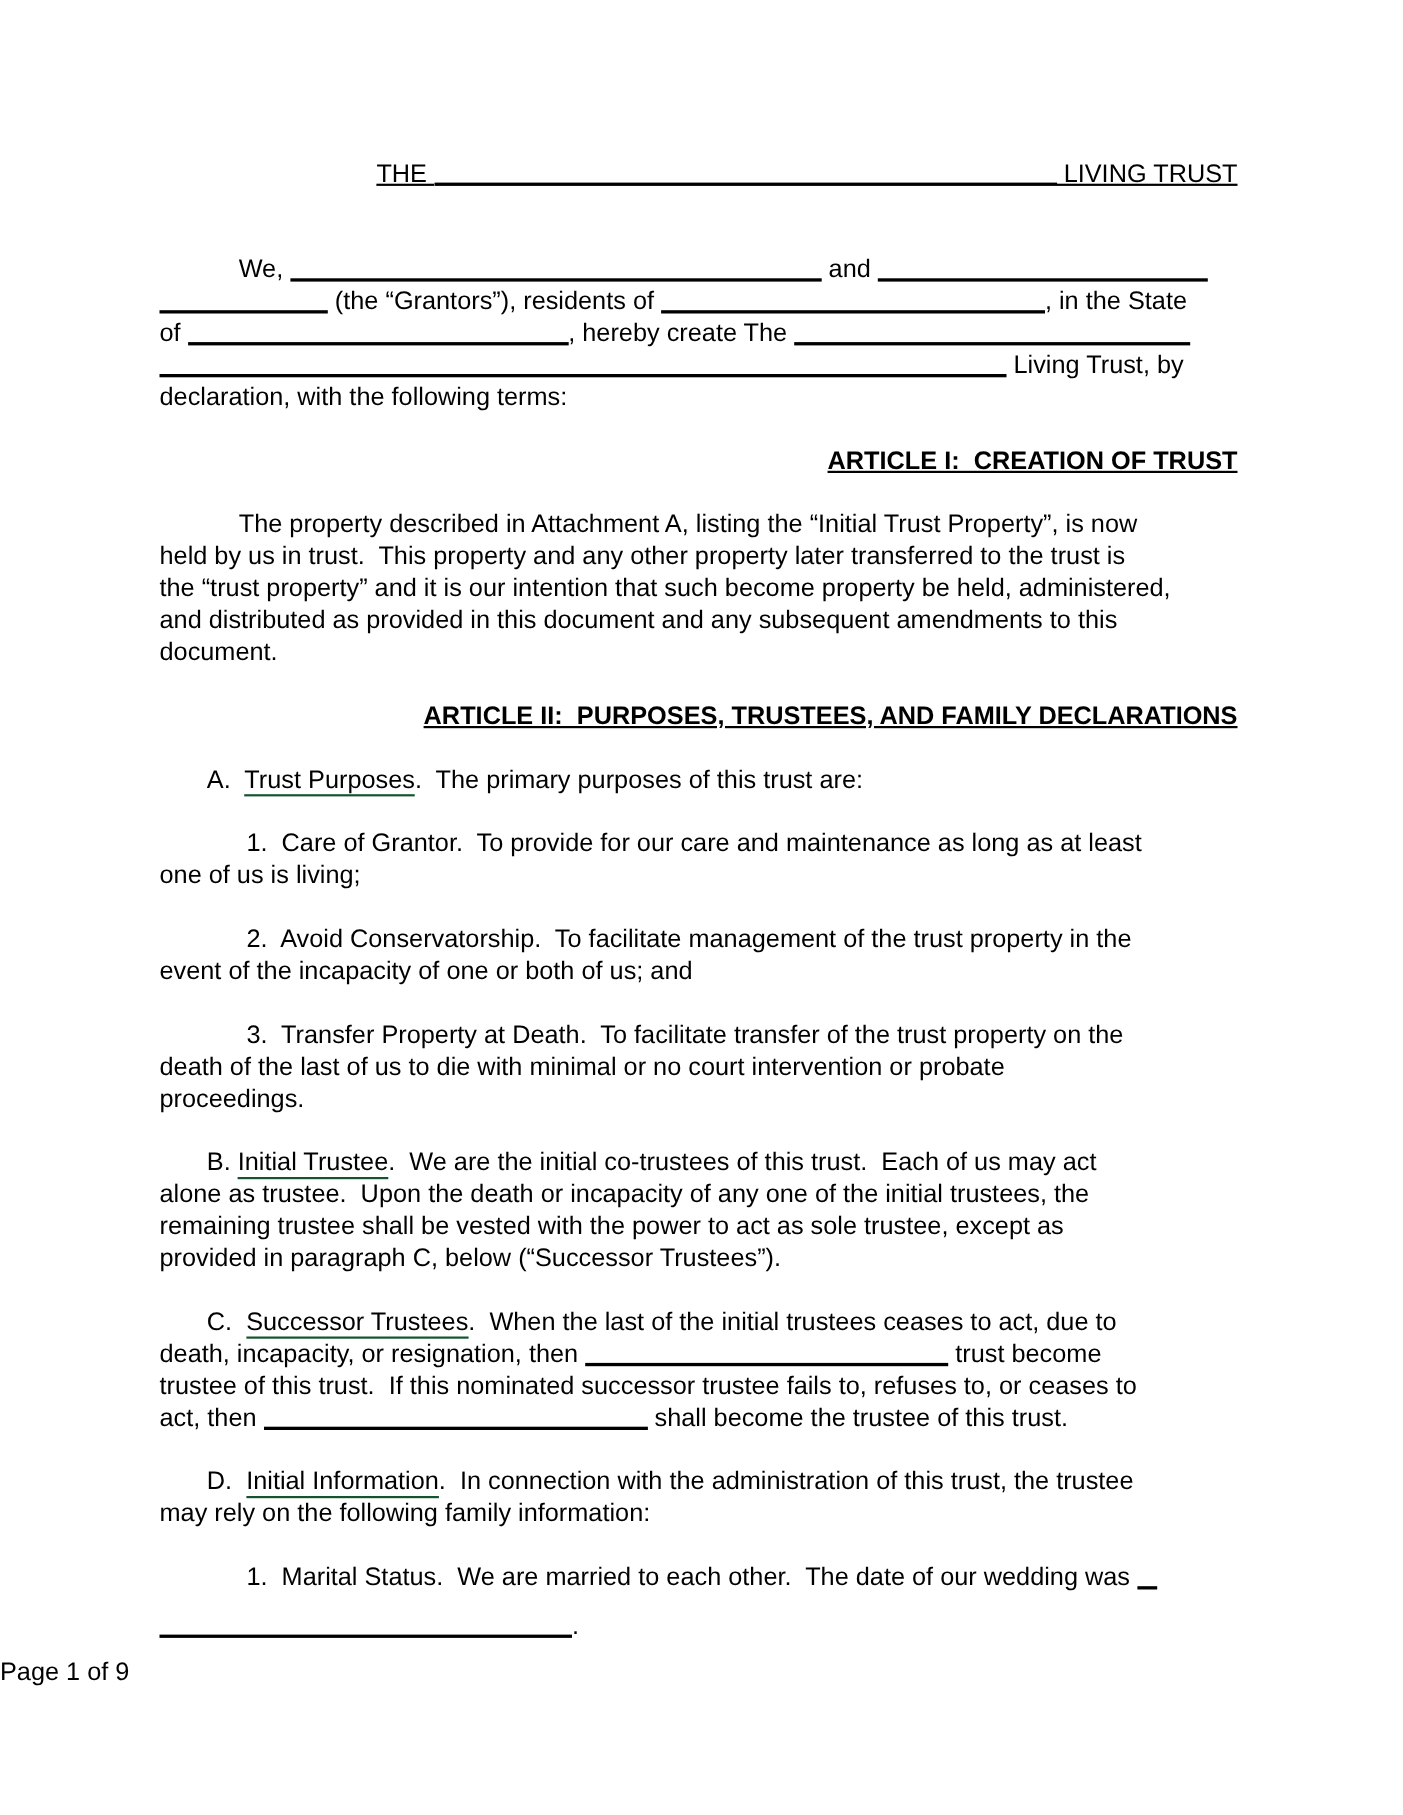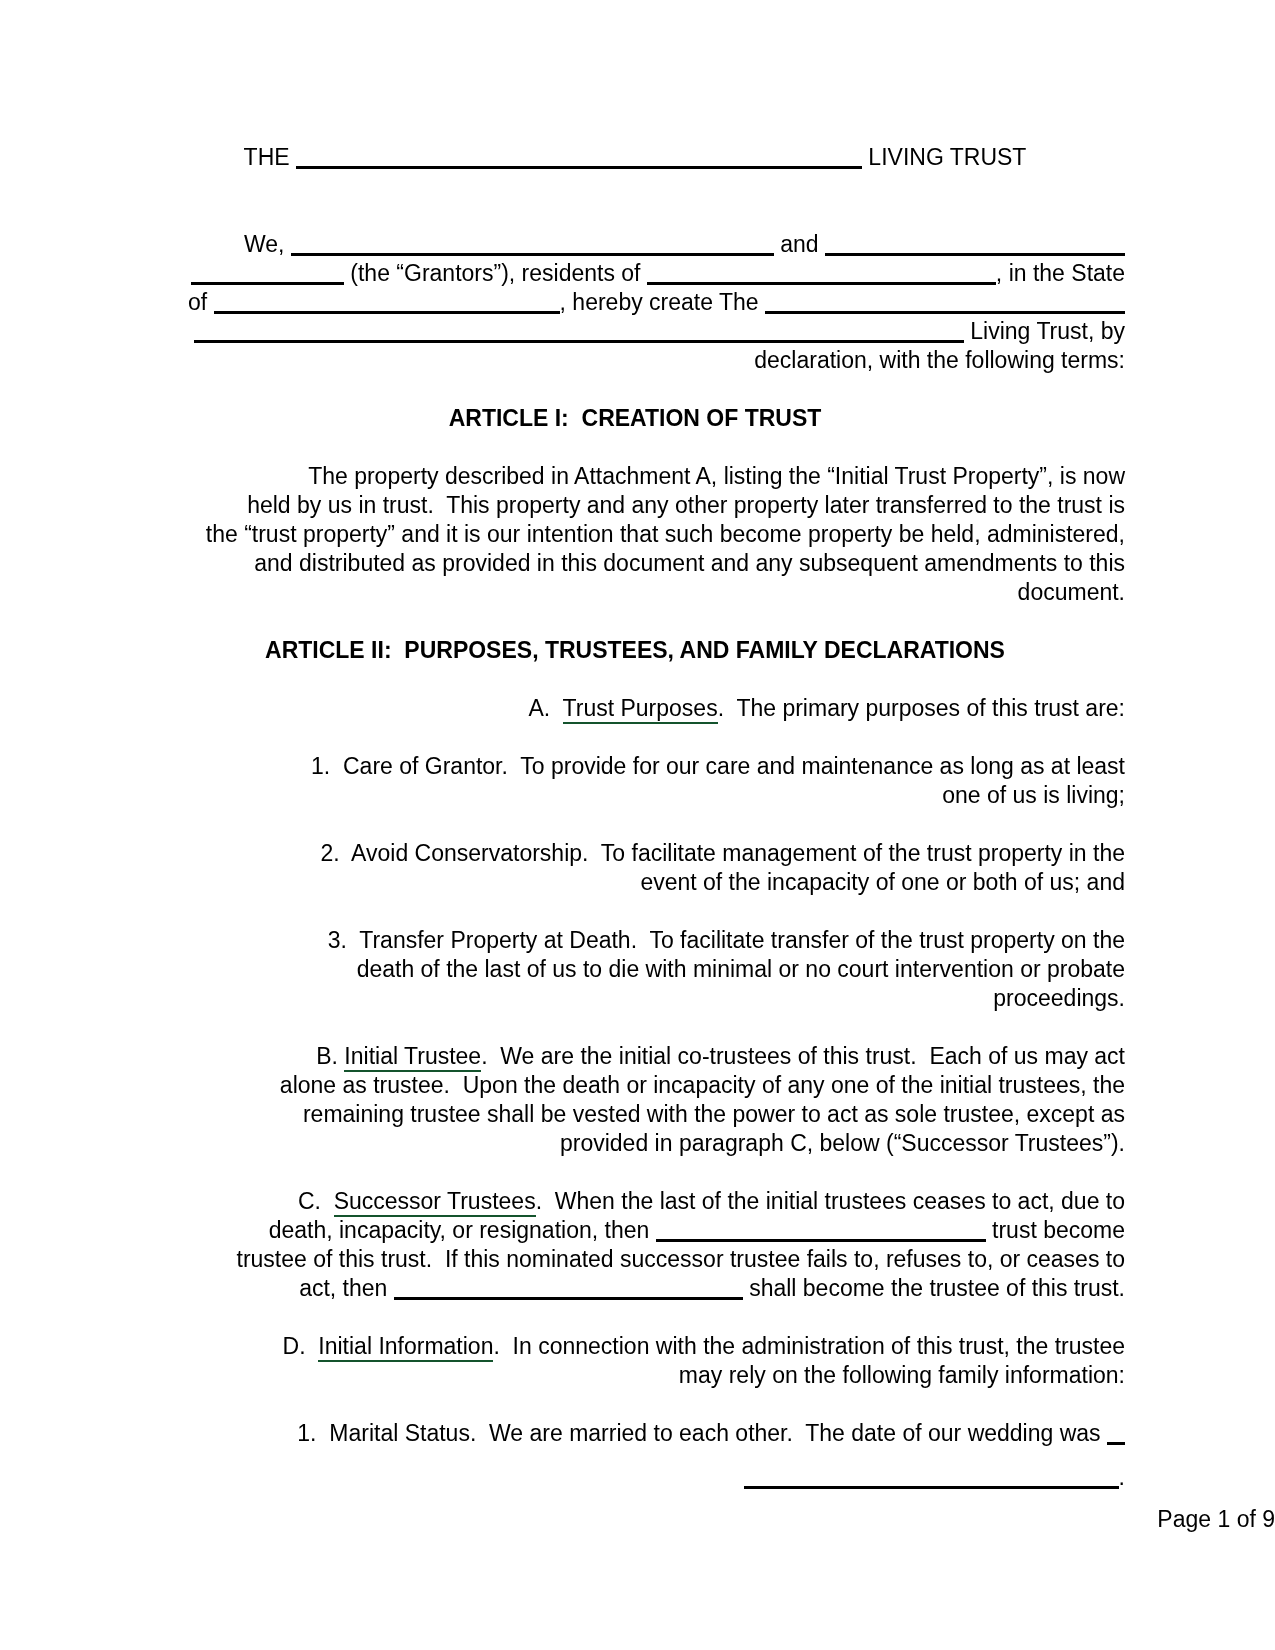--- a/index.html
+++ b/index.html
@@ -16,46 +16,45 @@
     color: #000000;
     overflow: hidden;
   }
   .content {
     padding: 143px 150px 0 145px;
   }
   .line {
     white-space: pre;
     line-height: 29px;
     height: 29px;
-    text-align: right;
   }
   .para { margin-top: 29px; }
   .para-title-gap { margin-top: 58px; }
-  .centered { text-align: center; }
+  .centered { text-align: right; text-decoration: underline; }
   .bold { font-weight: bold; }
   .indent-half { padding-left: 72px; }
   .indent-num { padding-left: 79px; }
   .indent-letter { padding-left: 43px; }
   .gap-extra { margin-top: 15px; }
   .blank {
     display: inline-block;
     border-bottom: 3px solid #000000;
     height: 18px;
     vertical-align: -4px;
   }
   .u {
     border-bottom: 2px solid #14532d;
     padding-bottom: 1px;
   }
   .footer {
     position: absolute;
     top: 1505px;
     left: 0;
     width: 100%;
-    text-align: right;
+    text-align: left;
     line-height: 29px;
   }
 </style>
 </head>
 <body>
 
 <div class="content">
 
   <div class="line centered"><span>THE </span><span class="blank" style="width: 566px;"></span><span> LIVING TRUST</span></div>
 

